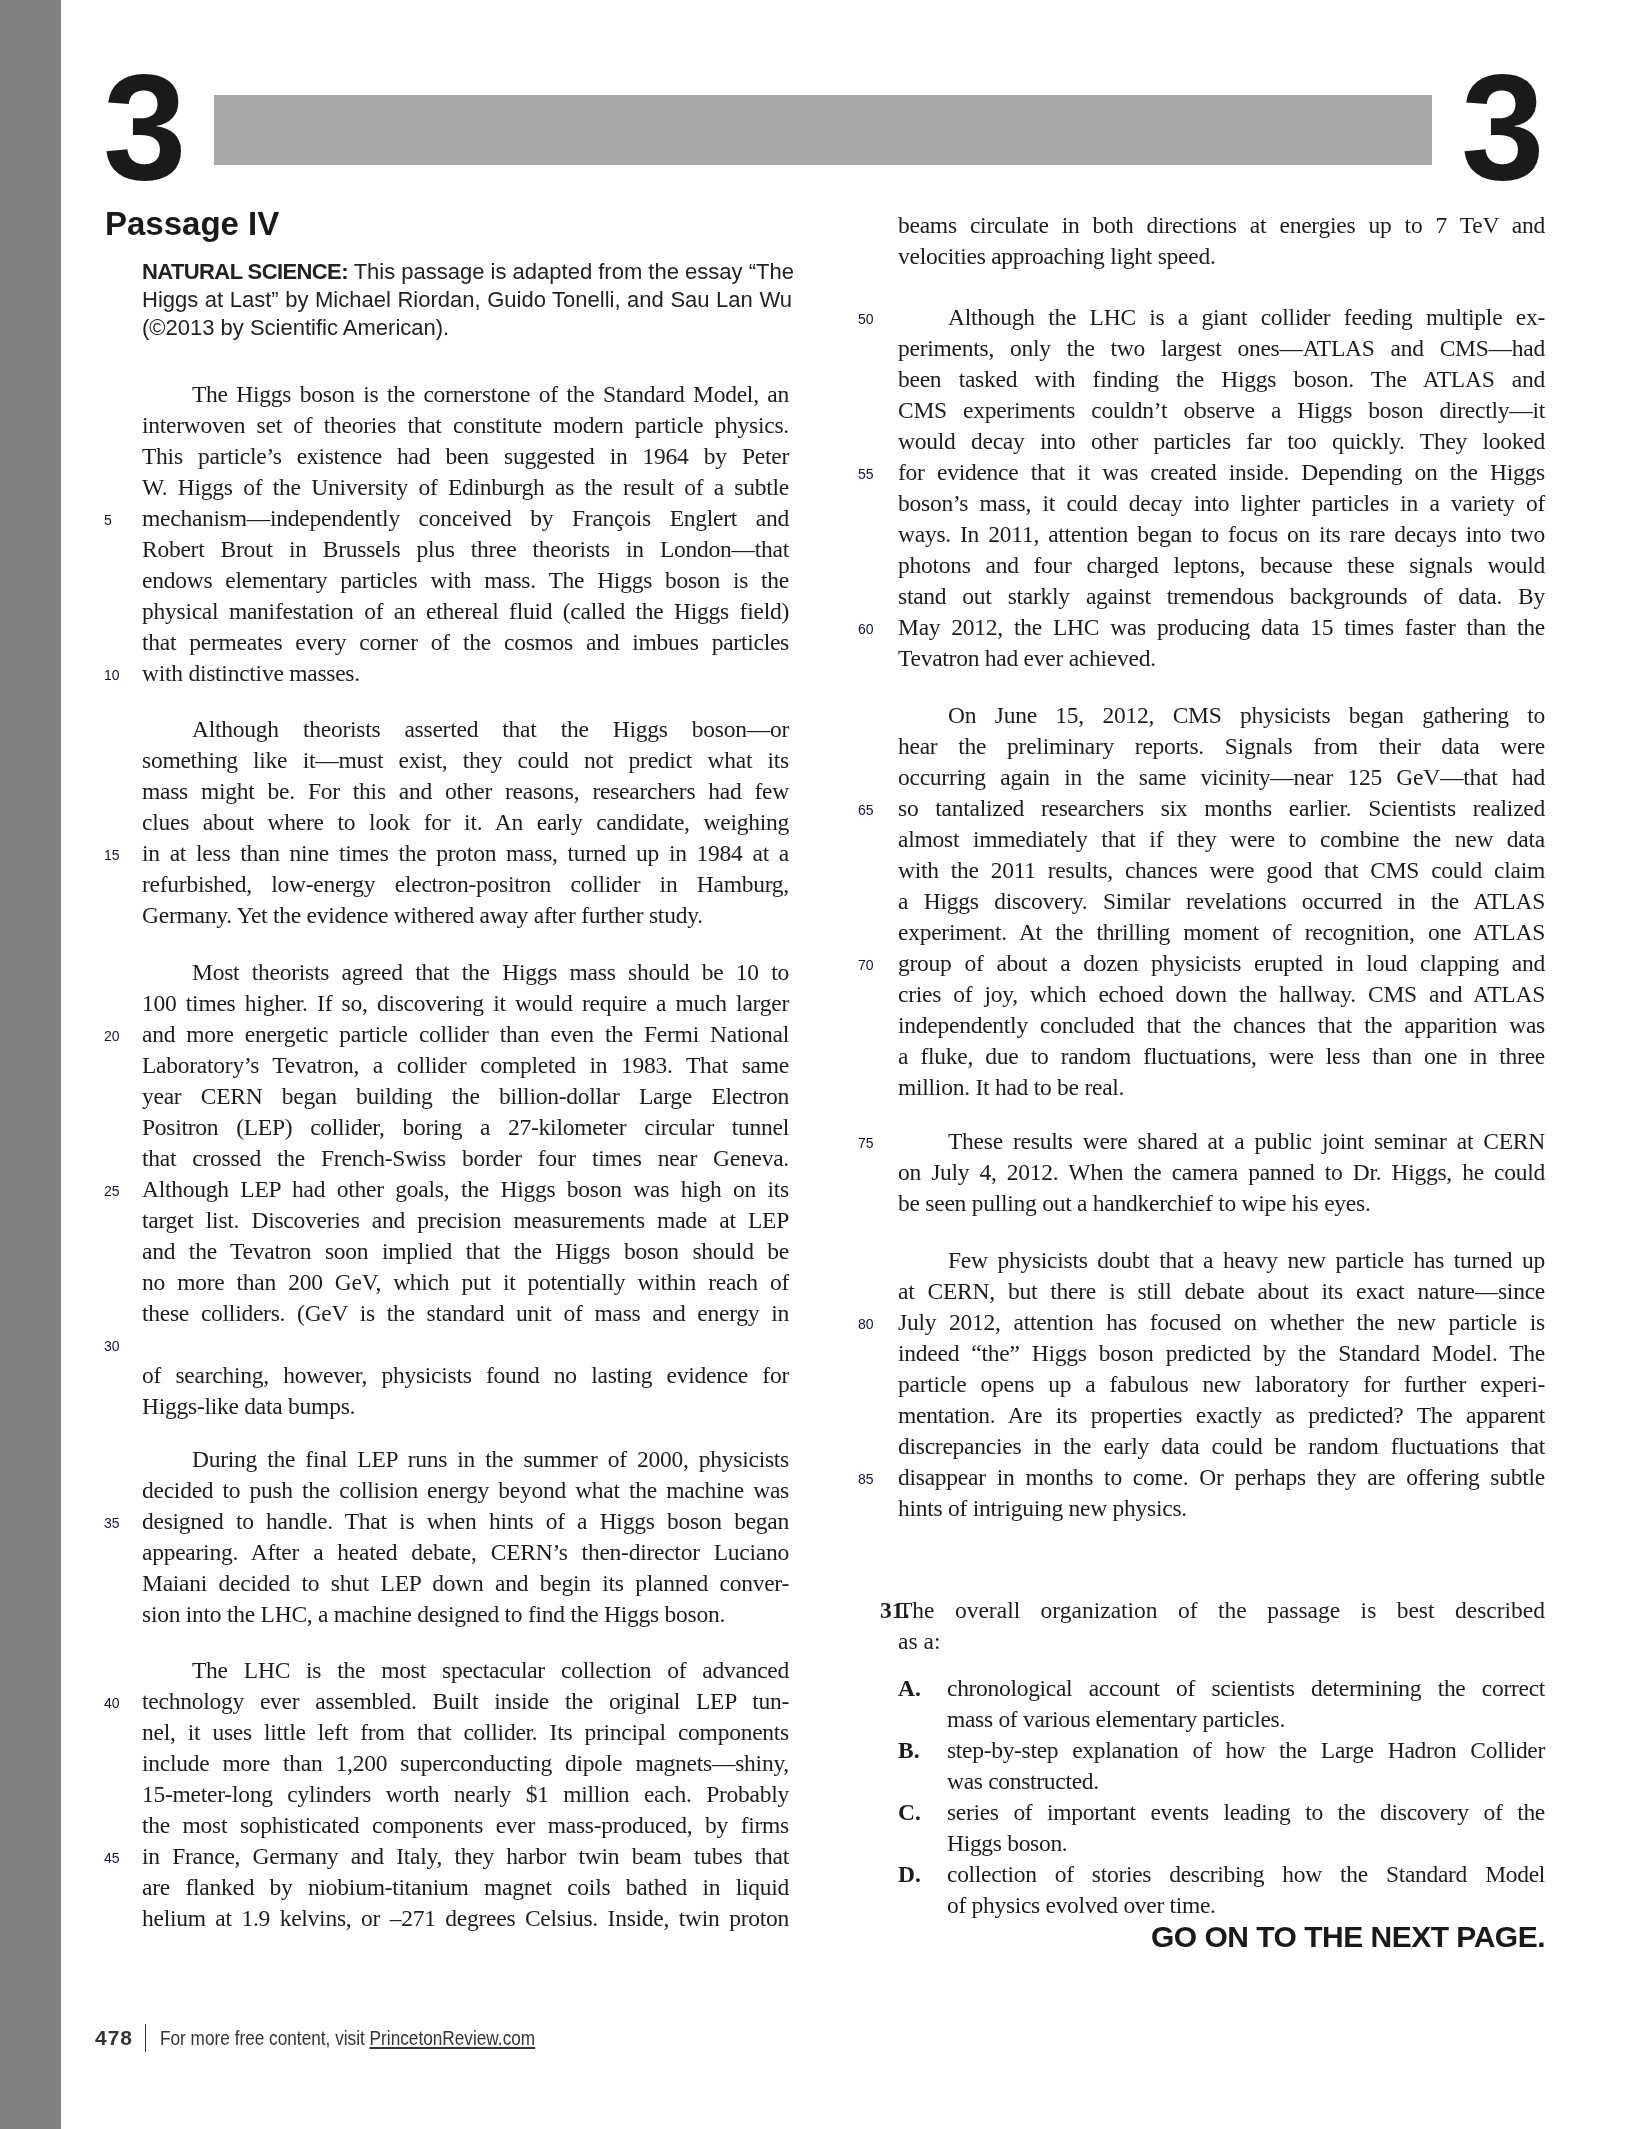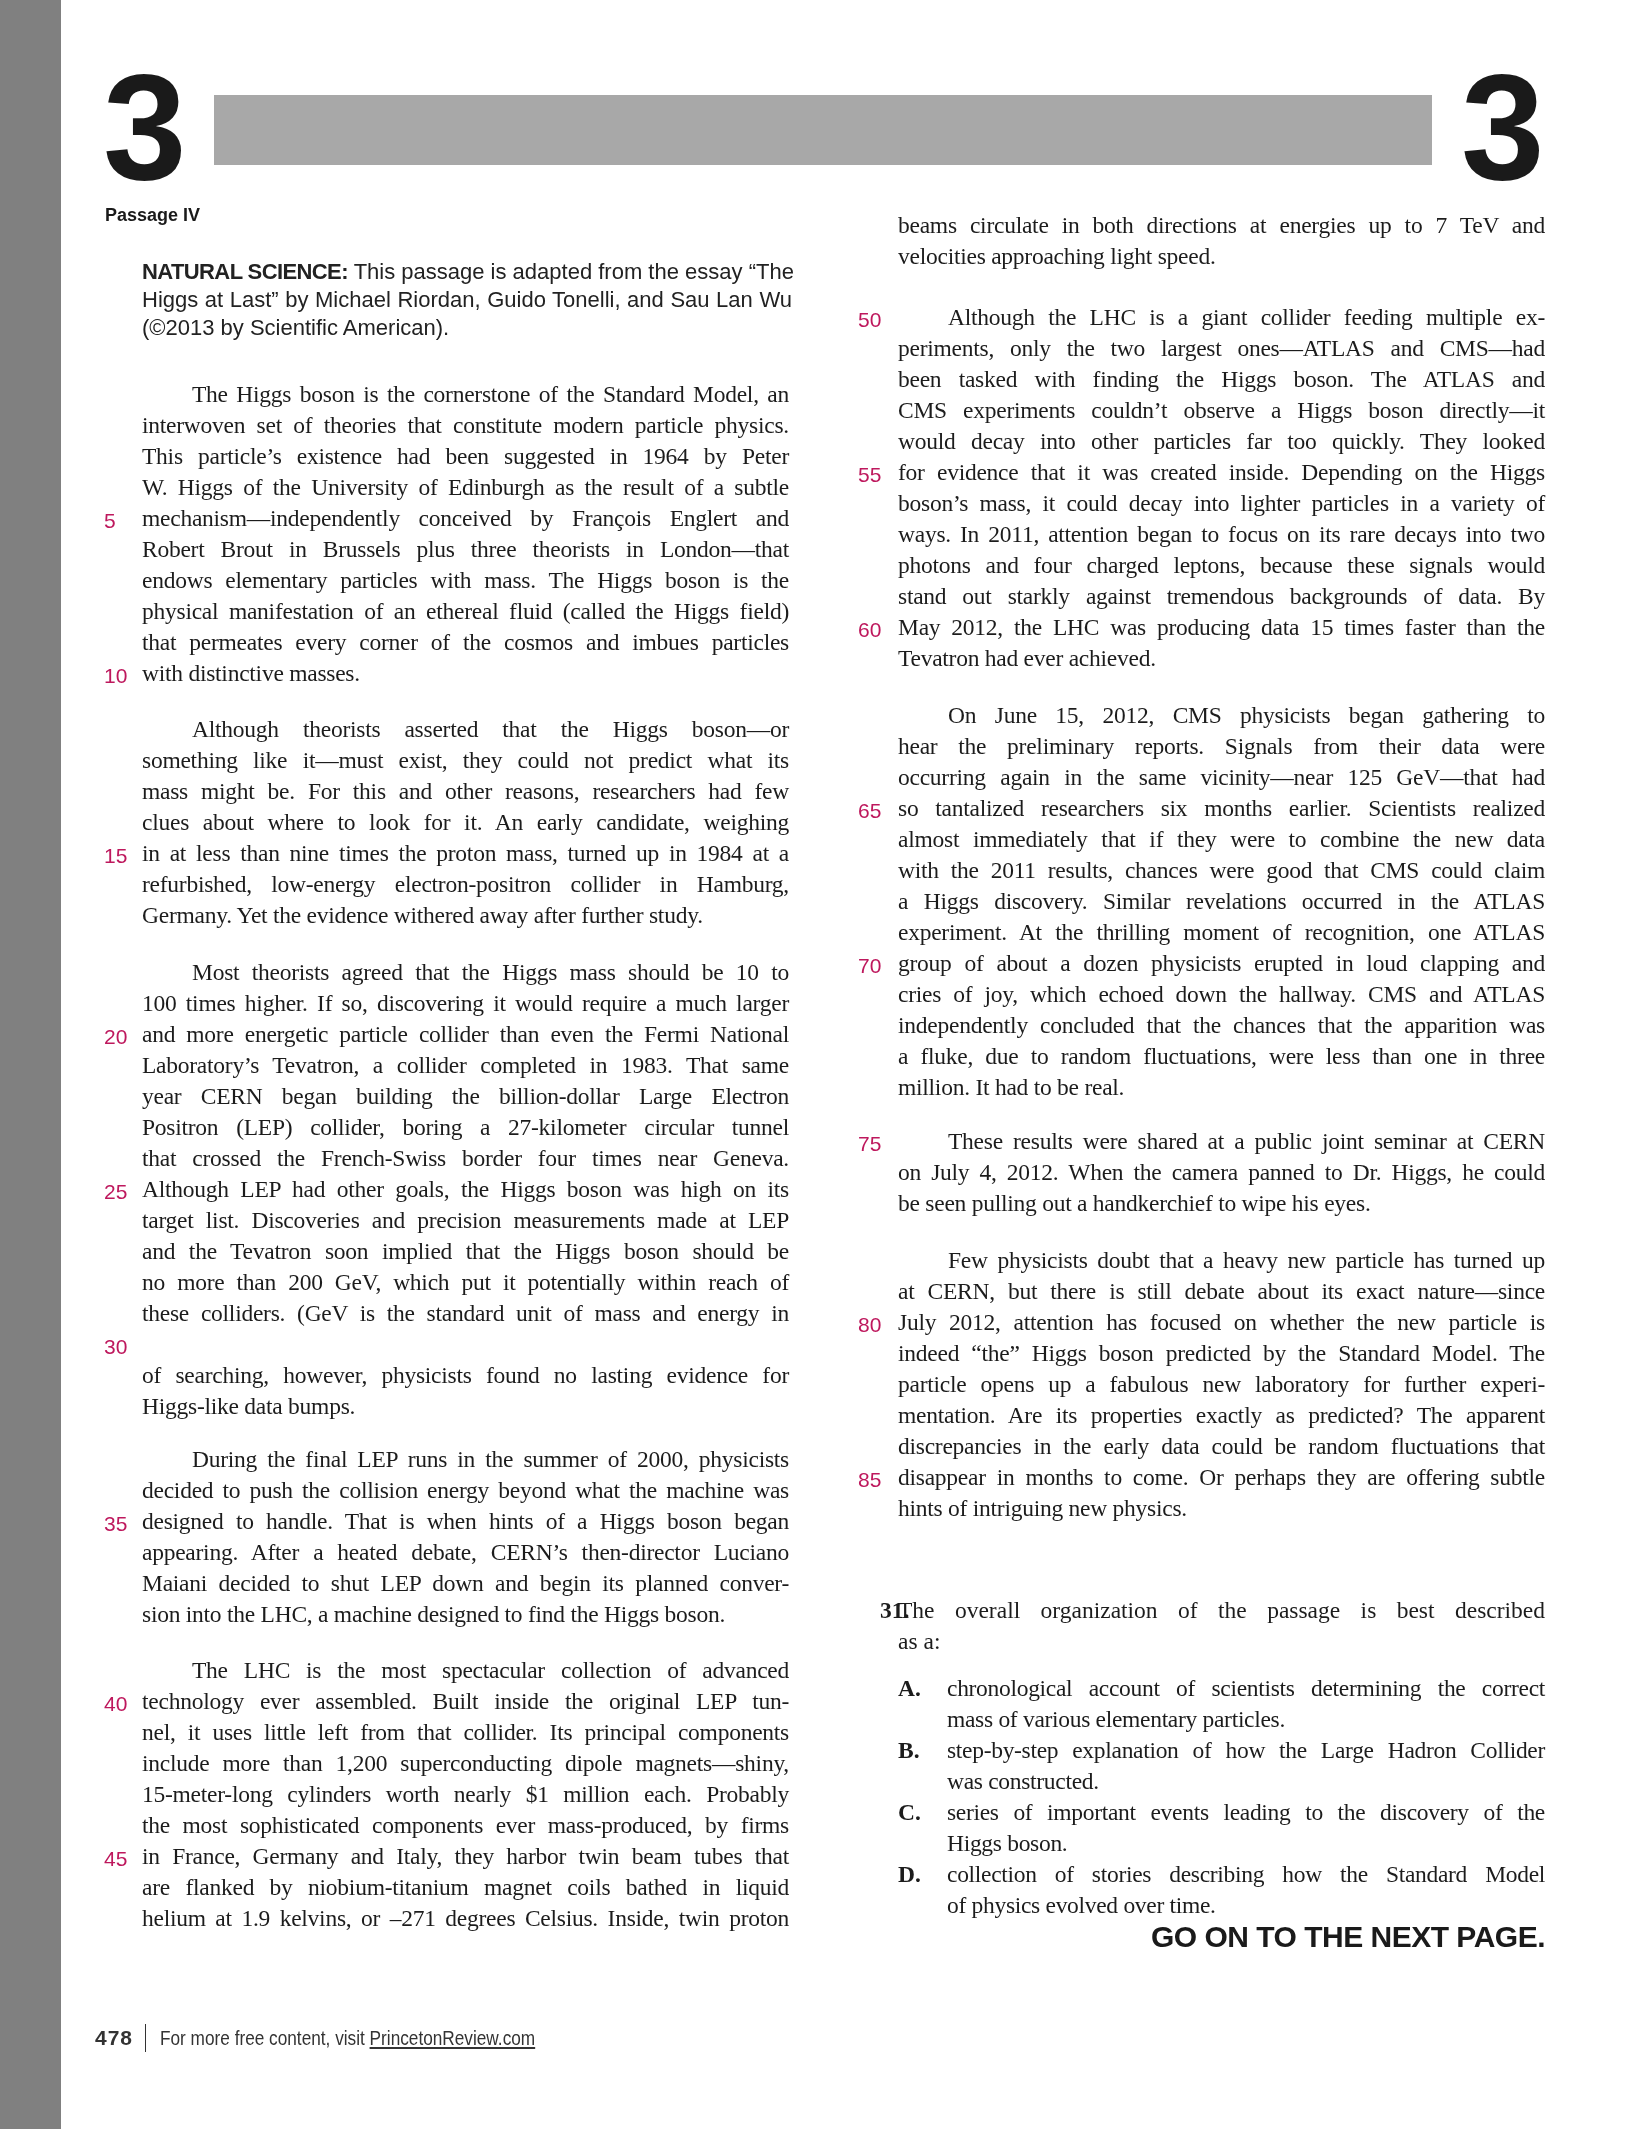--- a/index.html
+++ b/index.html
@@ -2,33 +2,33 @@
 <html><head>
 <meta charset="utf-8">
 <style>
   html, body { margin: 0; padding: 0; background: #ffffff; }
   body { width: 1640px; height: 2129px; position: relative; overflow: hidden; color: #1c1c1c; }
   .side-bar { position: absolute; left: 0; top: 0; width: 61px; height: 2129px; background: #808080; }
   .section-num { position: absolute; top: 62px; font-family: "Liberation Sans", sans-serif; font-weight: bold; font-size: 150px; line-height: 130px; color: #1a1a1a; }
   .section-num.left { left: 103px; }
   .section-num.right { left: 1461px; }
   .header-bar { position: absolute; left: 214px; top: 95px; width: 1218px; height: 70px; background: #a8a8a8; }
-  .passage-title { position: absolute; left: 105px; top: 205px; font-family: "Liberation Sans", sans-serif; font-weight: bold; font-size: 18px; color: #1a1a1a; }
+  .passage-title { position: absolute; left: 105px; top: 205px; font-family: "Liberation Sans", sans-serif; font-weight: bold; font-size: 33px; color: #1a1a1a; }
   .intro { position: absolute; left: 142px; top: 258px; width: 650px; font-family: "Liberation Sans", sans-serif; font-size: 22px; line-height: 28px; color: #222; }
   .intro .lbl { font-weight: bold; letter-spacing: -0.6px; }
   .intro .ln { display: block; white-space: nowrap; text-align: justify; text-align-last: justify; }
   .intro .ln.last { text-align-last: left; }
   .col { position: absolute; width: 647px; font-family: "Liberation Serif", serif; font-size: 23.5px; line-height: 31px; color: #1c1c1c; }
   .col.left { left: 142px; }
   .col.right { left: 898px; }
   .para { position: absolute; left: 0; width: 647px; }
   .line { position: relative; display: block; height: 31px; white-space: nowrap; text-align: justify; text-align-last: justify; letter-spacing: -0.25px; }
   .line.last { text-align-last: left; }
   .line.first { text-indent: 50px; }
-  .lnum { position: absolute; font-family: "Liberation Sans", sans-serif; font-size: 21px; color: #be185d; text-indent: 0; letter-spacing: 0; top: 2px; }
+  .lnum { position: absolute; font-family: "Liberation Sans", sans-serif; font-size: 14px; color: #0f172a; text-indent: 0; letter-spacing: 0; top: 2px; }
   .col.left .lnum { left: -38px; width: 30px; text-align: right; }
   .col.right .lnum { left: -40px; width: 30px; text-align: left; }
   .question { position: absolute; left: 852px; top: 1595px; width: 693px; font-family: "Liberation Serif", serif; font-size: 23.5px; line-height: 31px; color: #1c1c1c; }
   .q-num { position: absolute; left: 0; top: 0; font-weight: bold; margin-left: 28px; }
   .q-stem { position: absolute; left: 46px; top: 0; width: 647px; }
   .q-stem .line { letter-spacing: 0; }
   .choices { position: absolute; left: 46px; top: 78px; width: 647px; }
   .choice { position: relative; height: 62px; }
   .choice-letter { position: absolute; left: 0; top: 0; font-weight: bold; }
   .choice-text { position: absolute; left: 49px; top: 0; width: 598px; }

